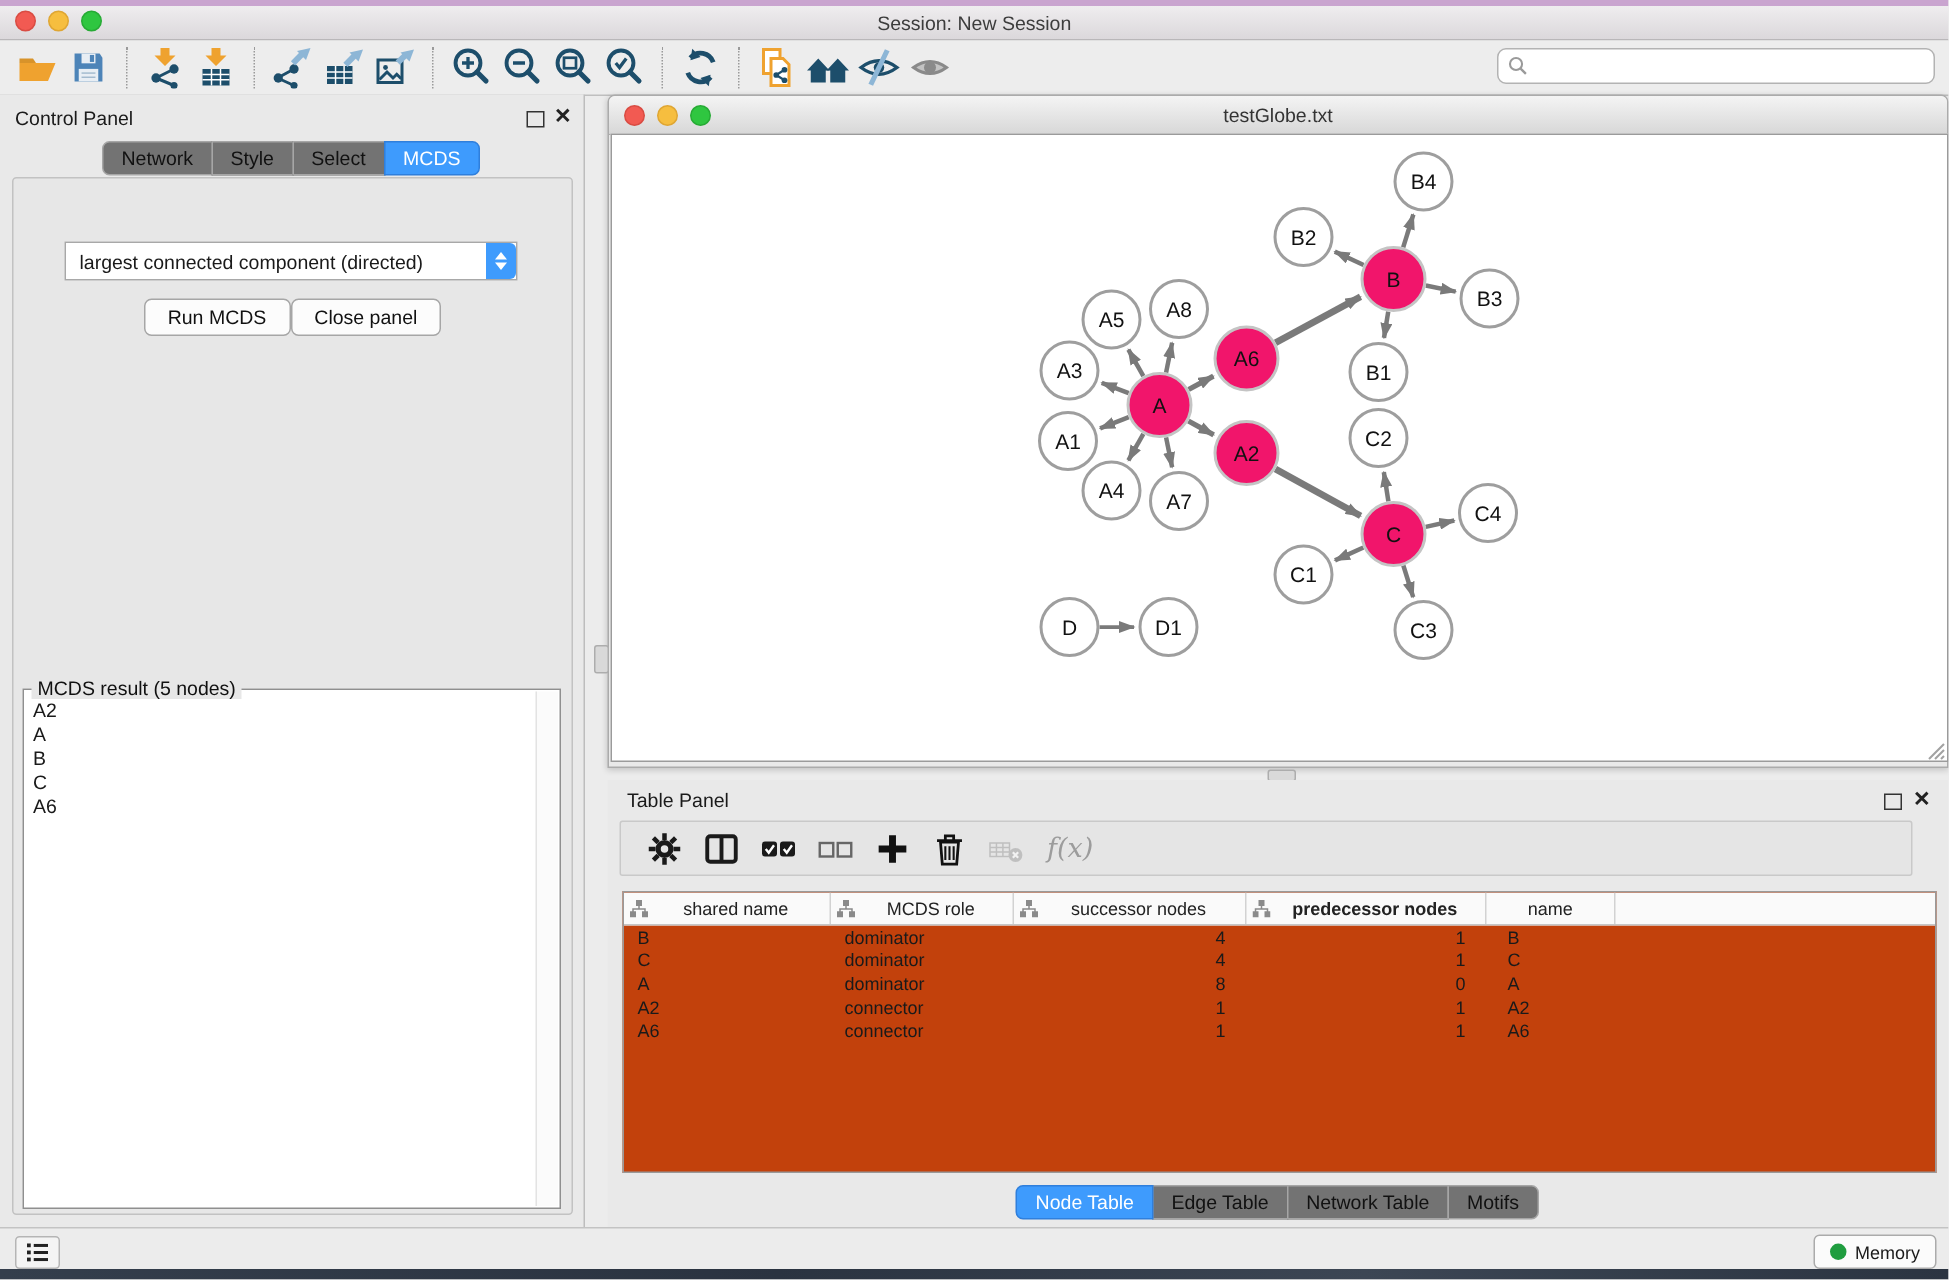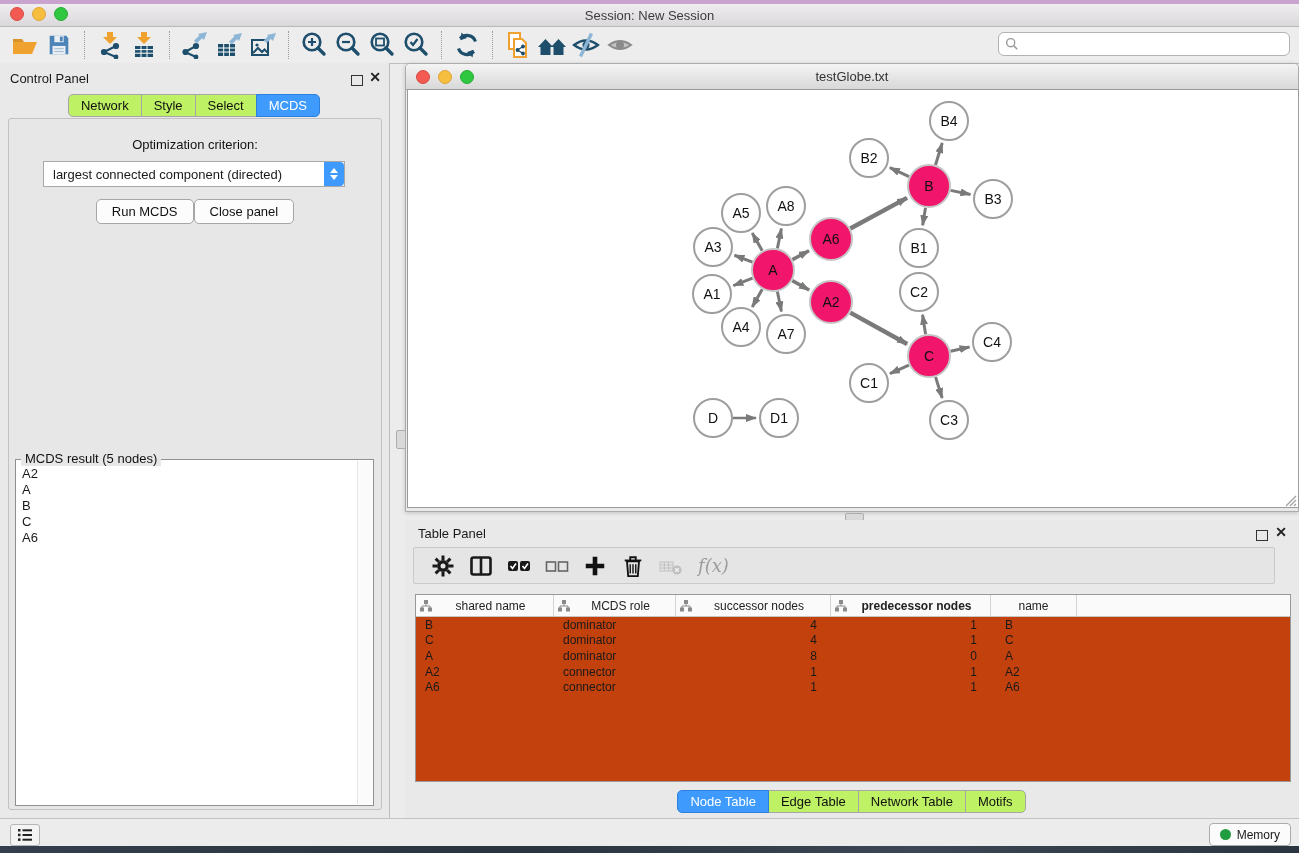--- a/index.html
+++ b/index.html
@@ -32,21 +32,21 @@
   
   #control-panel{left:0;top:63px;width:390px;height:755px;background:#E9E9E9;border-right:1px solid #BDBDBD;box-sizing:border-box}
   .panel-title{font-size:13px;color:#1a1a1a}
   .panel-btn{font-size:14px;font-weight:bold;color:#222;cursor:pointer;line-height:1}
   .float-glyph{width:10px;height:9px;border:1.5px solid #333;display:inline-block}
   #cp-header{position:absolute;left:10px;top:8px}
   #cp-float{position:absolute;right:26px;top:9px}
   #cp-close{position:absolute;right:8px;top:7px}
   .segbar{display:flex}
   #cp-tabs{position:absolute;left:0;right:0;top:31px;display:flex;justify-content:center}
-  .seg{border:1px solid #A6A6A6;background:#bef264;color:#111;font-size:13px;
+  .seg{border:1px solid #A6A6A6;background:#737373;color:#111;font-size:13px;
        padding:3px 12px;margin-left:-1px;cursor:pointer;position:relative}
   .seg:first-child{border-radius:5px 0 0 5px}
   .seg:last-child{border-radius:0 5px 5px 0}
   .seg.active{background:#3E9BFD;border-color:#2F7FDC;color:#fff;z-index:1}
   #cp-body{position:absolute;left:8px;top:55px;width:372px;height:690px;background:#E7E7E7;
     border:1px solid #C2C2C2;border-radius:3px}
   #opt-label{position:absolute;left:0;right:0;top:18px;text-align:center;font-size:13px;color:#111}
   #criterion-select{position:absolute;left:34px;right:36px;top:42px;height:24px;background:#fff;
     border:1px solid #A8A8A8;border-radius:0;display:flex;align-items:center;cursor:pointer}
   #criterion-value{flex:1;font-size:13px;padding-left:9px;white-space:nowrap}
@@ -284,21 +284,20 @@
   <span id="cp-header" class="panel-title">Control Panel</span>
   <span id="cp-float"><span class="float-glyph"></span></span>
   <span id="cp-close" class="panel-btn">✕</span>
   <div id="cp-tabs" class="segbar">
       <div class="seg">Network</div>
       <div class="seg">Style</div>
       <div class="seg">Select</div>
       <div class="seg active">MCDS</div>
     </div>
   <div id="cp-body">
-    <div id="opt-label">Optimization criterion:</div>
     <div id="criterion-select">
       <span id="criterion-value">largest connected component (directed)</span>
       <span id="criterion-stepper">
         <span class="chev up"></span>
           <span class="chev down"></span>
       </span>
     </div>
     <div id="cp-buttons">
       <button class="btn">Run MCDS</button>
       <button class="btn">Close panel</button>

